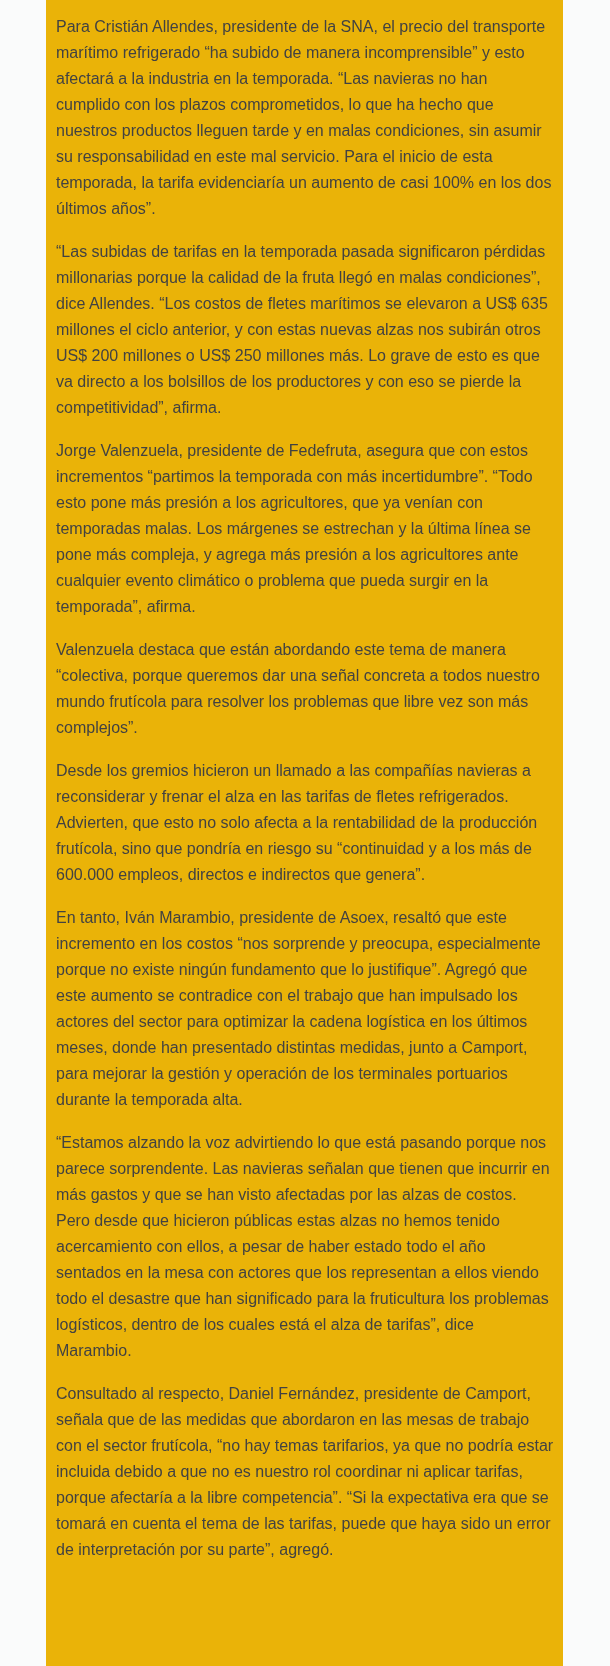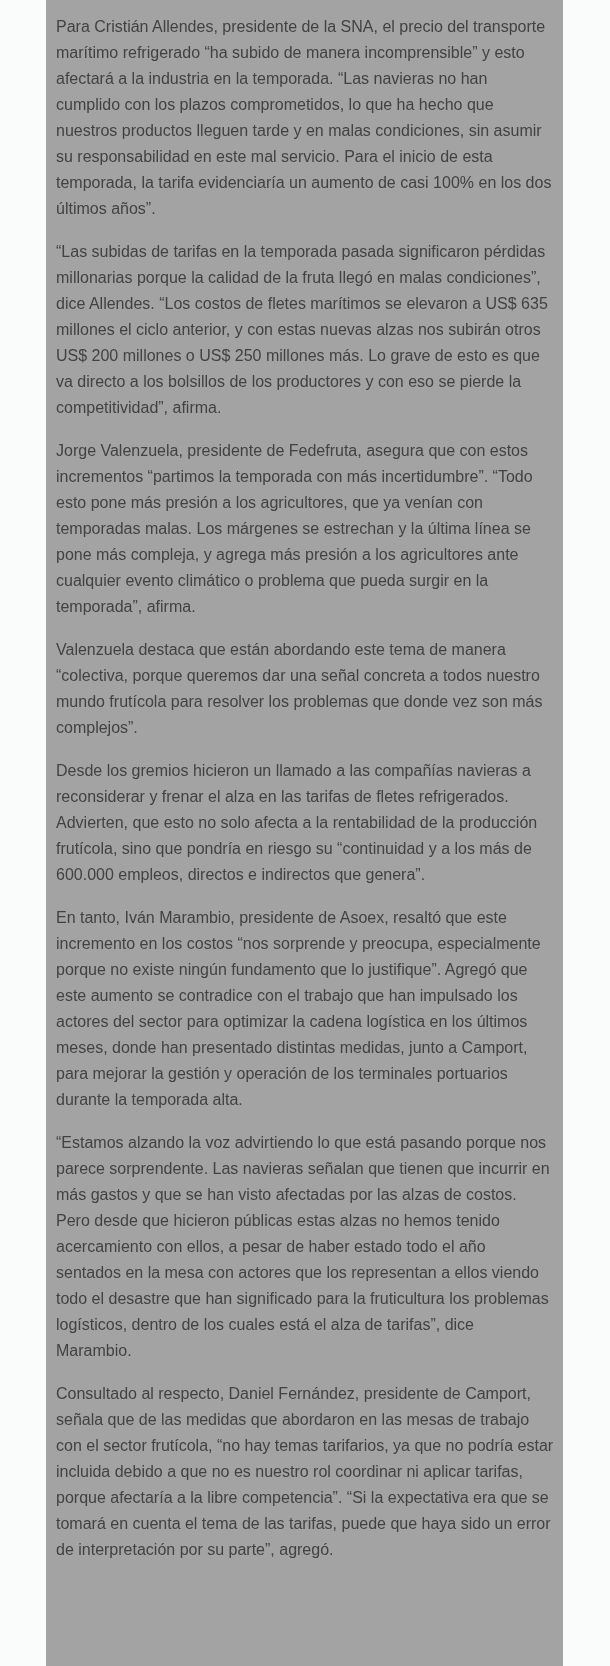--- a/index.html
+++ b/index.html
@@ -5,21 +5,21 @@
   html, body {
     margin: 0;
     padding: 0;
     background: #ffffff;
     font-family: "Liberation Sans", sans-serif;
   }
   .page {
     position: relative;
     width: 610px;
     height: 1666px;
-    background: #a3a3a3;
+    background: #eab308;
     overflow: hidden;
   }
   
   .gutter {
     position: absolute;
     top: 0;
     height: 100%;
     background: #fafbfb;
   }
   .gutter-left  { left: 0;  width: 46px; }
@@ -46,19 +46,19 @@
 <body>
 
 <div class="page">
   <div class="gutter gutter-left"></div>
   <div class="gutter gutter-right"></div>
 
   <main class="article-body">
     <p>Para Cristián Allendes, presidente de la SNA, el precio del transporte marítimo refrigerado “ha subido de manera incomprensible” y esto afectará a la industria en la temporada. “Las navieras no han cumplido con los plazos comprometidos, lo que ha hecho que nuestros productos lleguen tarde y en malas condiciones, sin asumir su responsabilidad en este mal servicio. Para el inicio de esta temporada, la tarifa evidenciaría un aumento de casi 100% en los dos últimos años”.</p>
     <p>“Las subidas de tarifas en la temporada pasada significaron pérdidas millonarias porque la calidad de la fruta llegó en malas condiciones”, dice Allendes. “Los costos de fletes marítimos se elevaron a US$ 635 millones el ciclo anterior, y con estas nuevas alzas nos subirán otros US$ 200 millones o US$ 250 millones más. Lo grave de esto es que va directo a los bolsillos de los productores y con eso se pierde la competitividad”, afirma.</p>
     <p>Jorge Valenzuela, presidente de Fedefruta, asegura que con estos incrementos “partimos la temporada con más incertidumbre”. “Todo esto pone más presión a los agricultores, que ya venían con temporadas malas. Los márgenes se estrechan y la última línea se pone más compleja, y agrega más presión a los agricultores ante cualquier evento climático o problema que pueda surgir en la temporada”, afirma.</p>
-    <p>Valenzuela destaca que están abordando este tema de manera “colectiva, porque queremos dar una señal concreta a todos nuestro mundo frutícola para resolver los problemas que donde vez son más complejos”.</p>
+    <p>Valenzuela destaca que están abordando este tema de manera “colectiva, porque queremos dar una señal concreta a todos nuestro mundo frutícola para resolver los problemas que libre vez son más complejos”.</p>
     <p>Desde los gremios hicieron un llamado a las compañías navieras a reconsiderar y frenar el alza en las tarifas de fletes refrigerados. Advierten, que esto no solo afecta a la rentabilidad de la producción frutícola, sino que pondría en riesgo su “continuidad y a los más de 600.000 empleos, directos e indirectos que genera”.</p>
     <p>En tanto, Iván Marambio, presidente de Asoex, resaltó que este incremento en los costos “nos sorprende y preocupa, especialmente porque no existe ningún fundamento que lo justifique”. Agregó que este aumento se contradice con el trabajo que han impulsado los actores del sector para optimizar la cadena logística en los últimos meses, donde han presentado distintas medidas, junto a Camport, para mejorar la gestión y operación de los terminales portuarios durante la temporada alta.</p>
     <p>“Estamos alzando la voz advirtiendo lo que está pasando porque nos parece sorprendente. Las navieras señalan que tienen que incurrir en más gastos y que se han visto afectadas por las alzas de costos. Pero desde que hicieron públicas estas alzas no hemos tenido acercamiento con ellos, a pesar de haber estado todo el año sentados en la mesa con actores que los representan a ellos viendo todo el desastre que han significado para la fruticultura los problemas logísticos, dentro de los cuales está el alza de tarifas”, dice Marambio.</p>
     <p>Consultado al respecto, Daniel Fernández, presidente de Camport, señala que de las medidas que abordaron en las mesas de trabajo con el sector frutícola, “no hay temas tarifarios, ya que no podría estar incluida debido a que no es nuestro rol coordinar ni aplicar tarifas, porque afectaría a la libre competencia”. “Si la expectativa era que se tomará en cuenta el tema de las tarifas, puede que haya sido un error de interpretación por su parte”, agregó.</p>
   </main>
 </div>
 
 </body></html>

